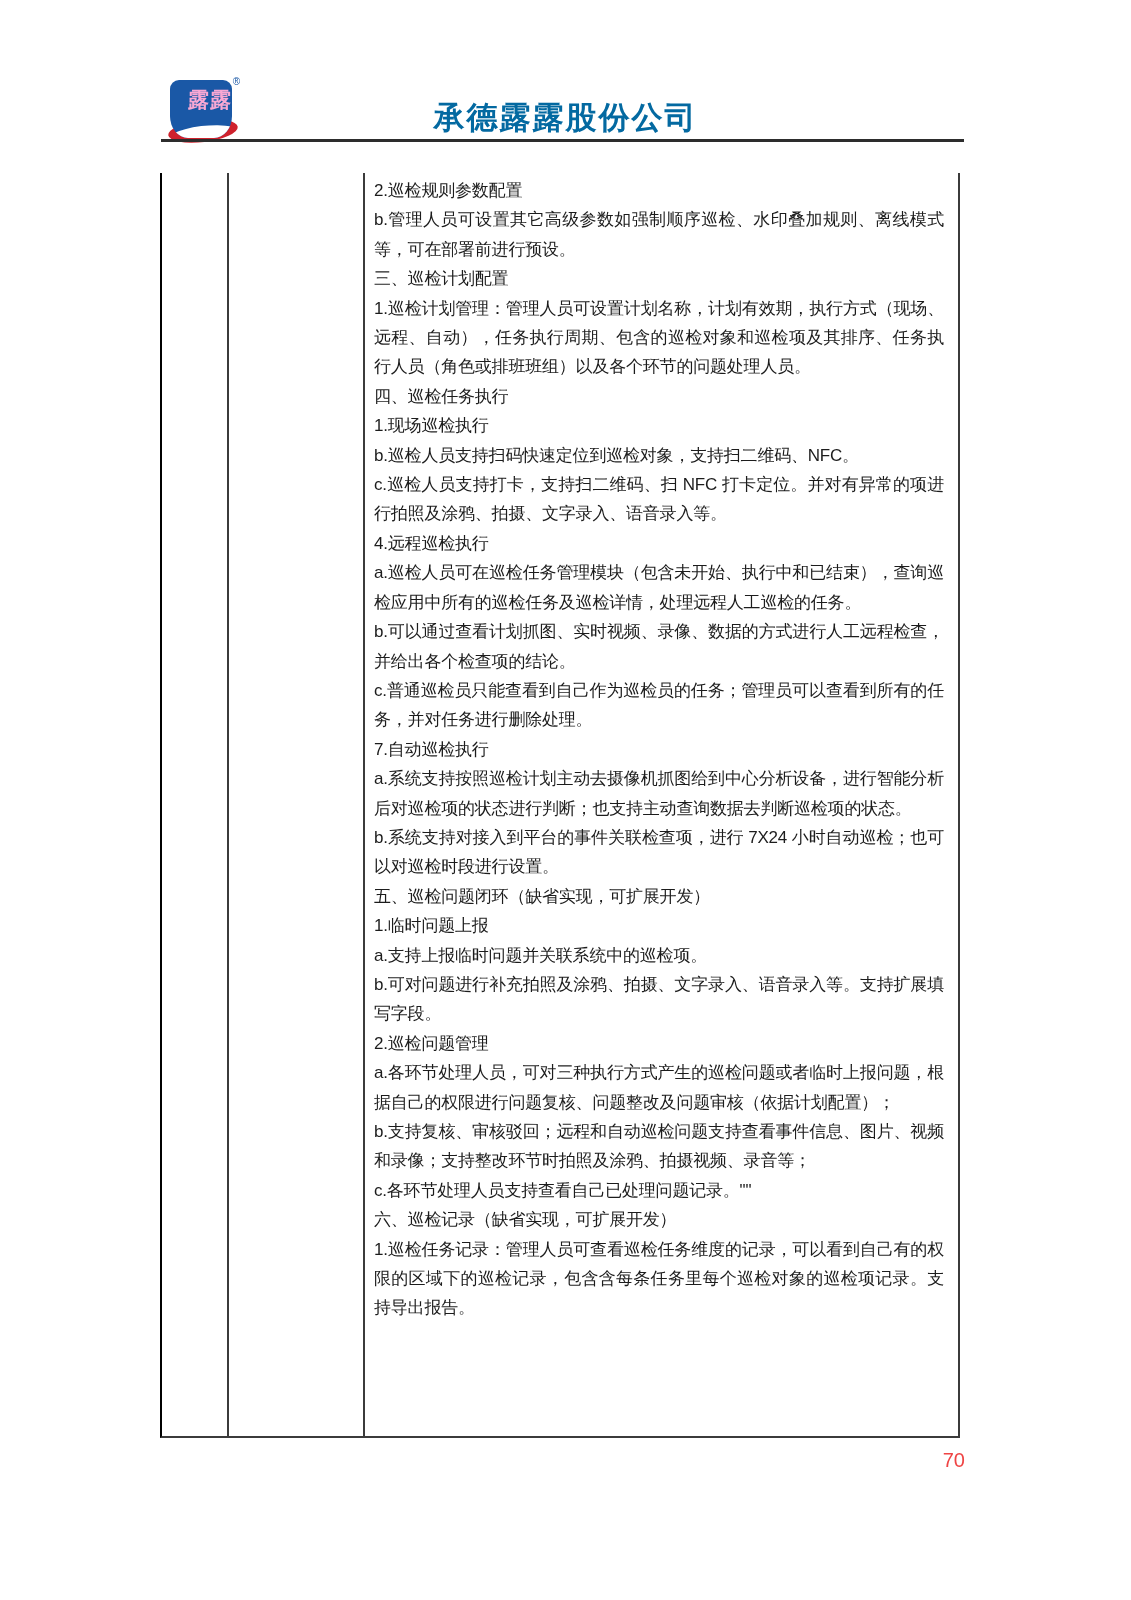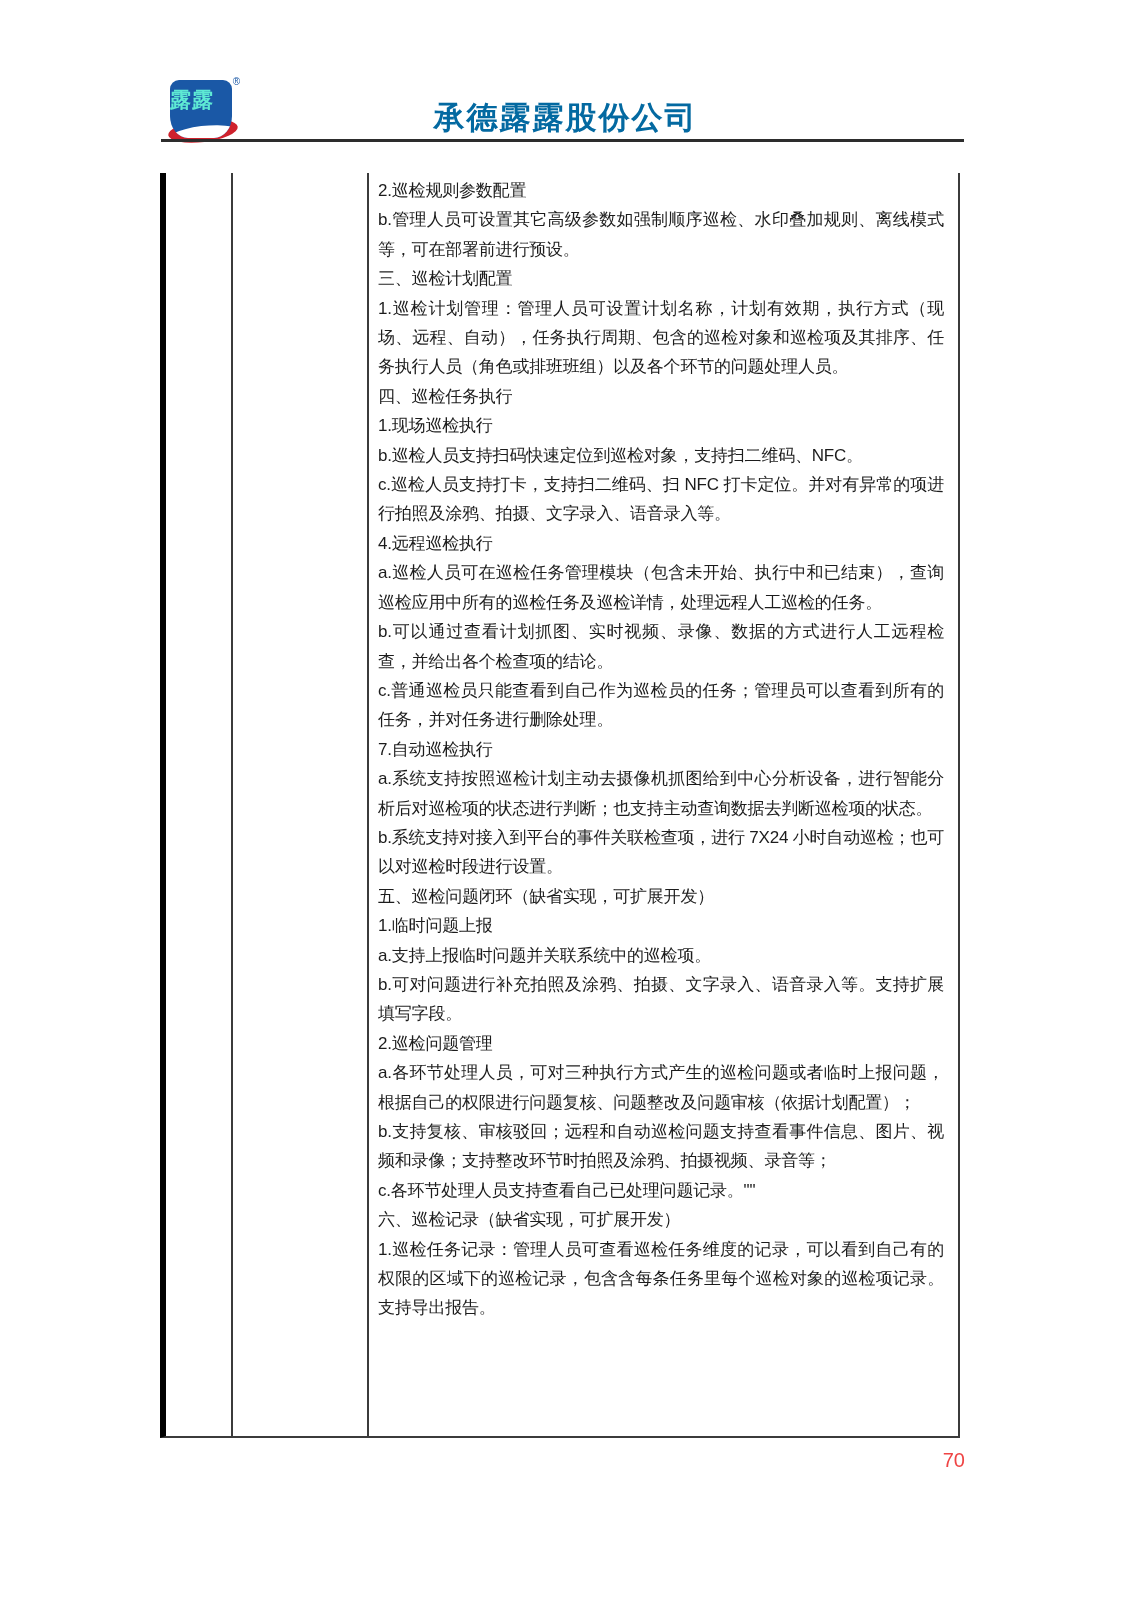--- a/index.html
+++ b/index.html
@@ -15,21 +15,21 @@
   
   .logo { position: absolute; left: 170px; top: 76px; width: 72px; height: 66px; }
   .logo-box {
     position: absolute; left: 0; top: 4px; width: 62px; height: 58px;
     background: #1a58a6;
     border-radius: 9px 9px 18px 18px / 9px 9px 22px 22px;
     overflow: hidden; z-index: 1;
   }
   .logo-chars {
     position: relative; z-index: 2; margin-top: 6px;
-    text-align: left; color: #5eead4;
+    text-align: right; color: #f9a8d4;
     font-weight: bold; font-size: 21px; letter-spacing: 1px;
   }
   .logo-wave-white {
     position: absolute; z-index: 1; left: -10px; bottom: -16px;
     width: 86px; height: 28px; background: #ffffff;
     border-radius: 50%; transform: rotate(-7deg);
   }
   .logo-red {
     position: absolute; z-index: 0; left: -2px; top: 44px;
     width: 70px; height: 22px; background: #cf222d;
@@ -48,21 +48,21 @@
   .header-rule {
     position: absolute; left: 161px; top: 139px;
     width: 803px; height: 3px; background: #2d2d2d;
   }
 
   
   .req-table {
     position: absolute; left: 160px; top: 173px;
     width: 800px; height: 1265px;
     box-sizing: border-box;
-    border-left: 6px solid #000000;
+    border-left: 2px solid #000000;
     border-right: 2px solid #3b3b3b;
     border-bottom: 2px solid #3b3b3b;
     display: flex;
   }
   .col-a { width: 67px; box-sizing: border-box; border-right: 2px solid #3b3b3b; }
   .col-b { width: 136px; box-sizing: border-box; border-right: 2px solid #3b3b3b; }
   .col-c {
     flex: 1; box-sizing: border-box;
     padding: 3px 14px 4px 9px;
     overflow: hidden;

